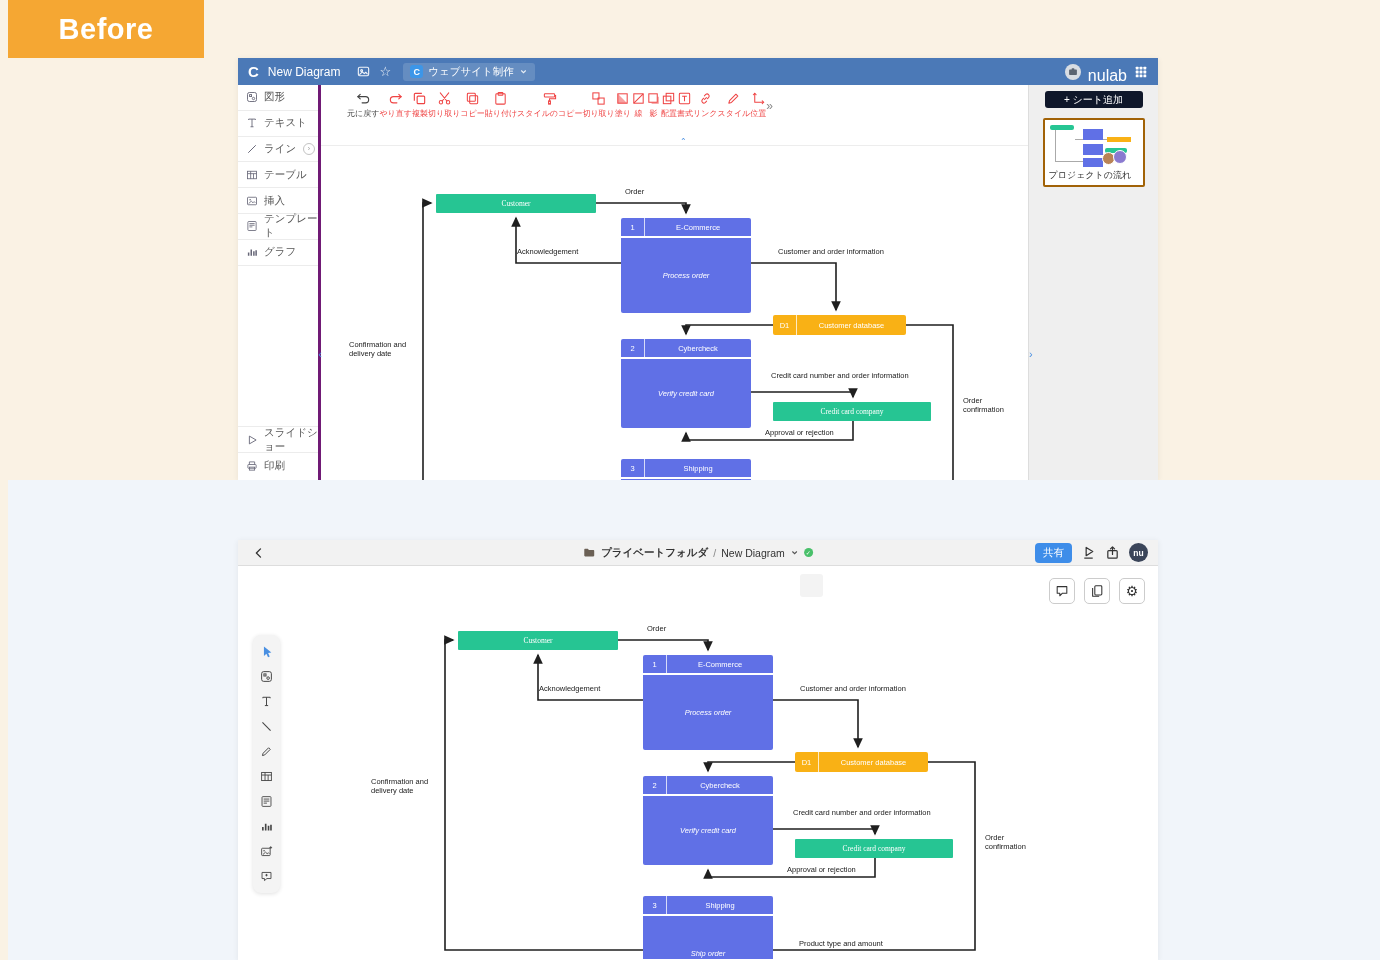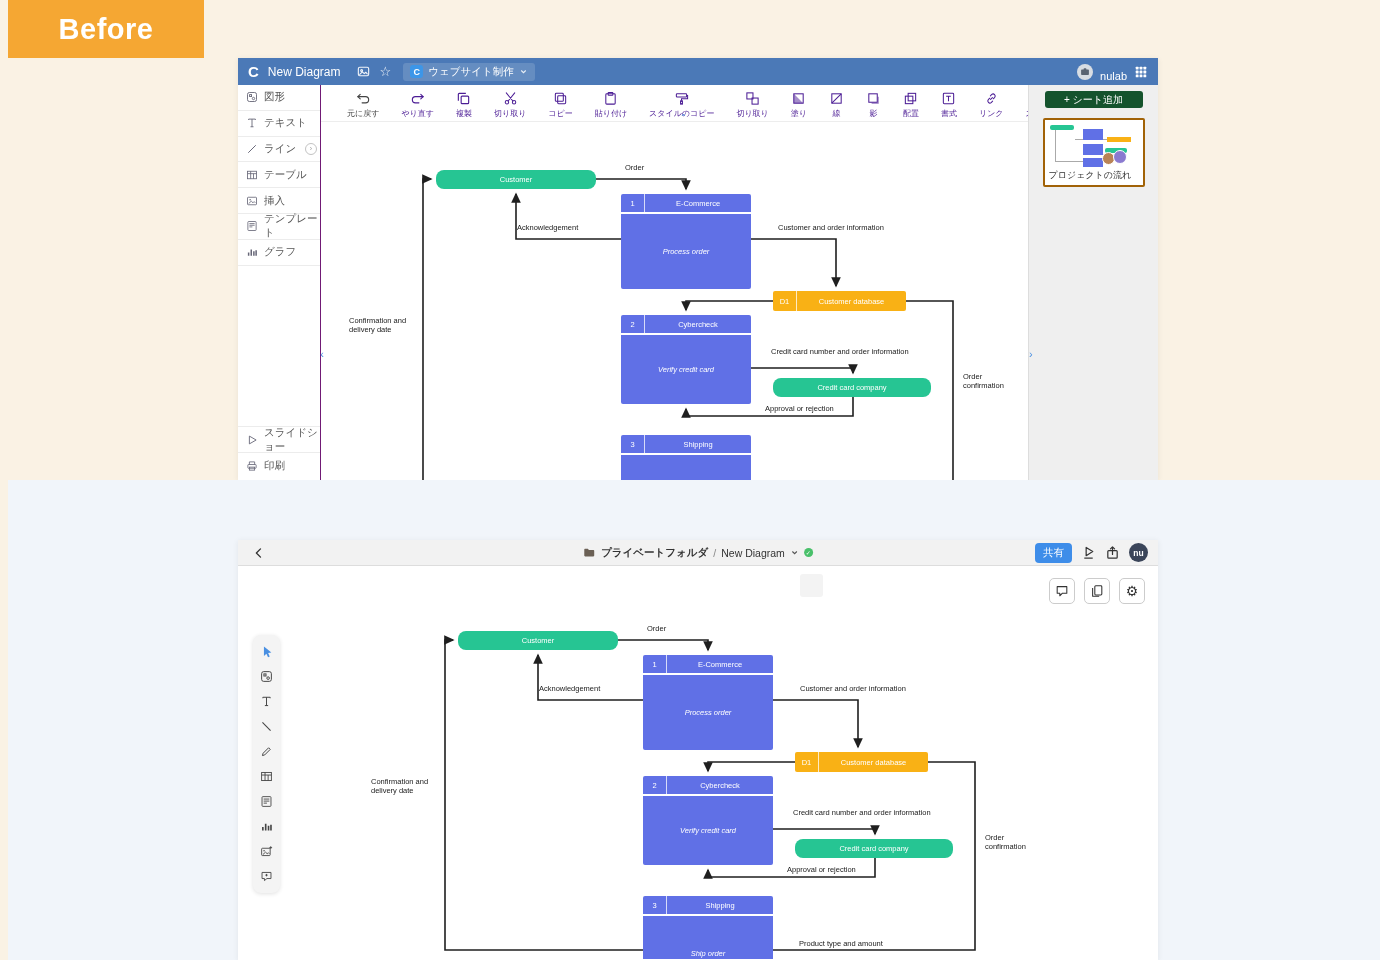--- a/index.html
+++ b/index.html
@@ -18,46 +18,46 @@
 
 .b-header { height:27px; background:#4b79b7; display:flex; align-items:center; padding:0 10px; color:#fff; }
 .b-logo { font-weight:bold; font-size:15px; margin-right:9px; }
 .b-title { font-size:12px; margin-right:15px; }
 .b-hicon { margin-right:9px; display:flex; align-items:center; opacity:.92; }
 .b-star { font-size:13px; line-height:1; }
 .b-tab { display:flex; align-items:center; gap:5px; background:rgba(255,255,255,.15); border-radius:3px; padding:2px 7px; font-size:10.5px; margin-left:3px; cursor:pointer; }
 .b-tab-badge { background:#3c96e8; color:#fff; font-weight:bold; font-size:9px; width:13px; height:13px; border-radius:3px; display:flex; align-items:center; justify-content:center; }
 .b-right { margin-left:auto; display:flex; align-items:center; gap:7px; }
 .b-avatar { width:16px; height:16px; border-radius:50%; background:#d8dde3; display:flex; align-items:center; justify-content:center; overflow:hidden; }
-.b-user { font-size:11px;margin-top:8px; }
+.b-user { font-size:16px;margin-top:8px; }
 
 .b-body { display:flex; height:395px; }
 
-.b-sidebar { width:83px; border-right:1px solid #701a75; position:relative; background:#fff; flex:none; }
+.b-sidebar { width:83px; border-right:3px solid #701a75; position:relative; background:#fff; flex:none; }
 .sb-item { height:25.8px; display:flex; align-items:center; gap:6px; padding-left:8px; border-bottom:1px solid #ececec; font-size:10.5px; color:#555; cursor:pointer; }
 .sb-item .ic { color:#667; flex:none; }
 .sb-chevcircle { width:12px; height:12px; border:1px solid #c3c3c3; border-radius:50%; margin-left:auto; margin-right:3px; font-size:7px; color:#999; display:flex; align-items:center; justify-content:center; }
 .sb-bottom { position:absolute; left:0; right:0; bottom:2px; }
 .sb-bottom .sb-item { border-bottom:none; border-top:1px solid #ececec; }
 .sb-collapse { position:absolute; right:-4px; top:263px; color:#4a90e2; font-size:11px; z-index:3; }
 
 
 .b-main { width:707px; display:flex; flex-direction:column; flex:none; }
-.b-toolbar { height:37px; display:flex; align-items:flex-start; gap:22px; padding:6px 0 0 26px; border-bottom:1px solid #ededed; position:relative; }
-.tb-item { display:flex; flex-direction:column; align-items:center; gap:2px; color:#4c1d95; cursor:pointer; }
+.b-toolbar { height:61px; display:flex; align-items:flex-start; gap:0; padding:6px 0 0 26px; border-bottom:1px solid #ededed; position:relative; }
+.tb-item { display:flex; flex-direction:column; align-items:center; gap:2px; color:#ef4444; cursor:pointer; }
 .tb-item.enabled { color:#444; }
 .tb-lb { font-size:8px; white-space:nowrap; }
 .tb-more { color:#888; font-size:12px; margin-top:8px; cursor:pointer; }
 .tb-caret { position:absolute; left:359px; bottom:-1px; color:#4a90e2; font-size:8px; }
 .b-canvas { flex:1; position:relative; overflow:hidden; background:#fff; }
 
 
 .b-sheets { width:130px; background:#efefef; border-left:1px solid #ddd; padding-top:6px; position:relative; flex:none; }
 .sheets-collapse { position:absolute; left:0px; top:263px; color:#4a90e2; font-size:11px; }
-.sheet-add { width:98px; height:17px; margin:0 auto 10px; background:#14532d; color:#fff; font-size:10px; border-radius:3px; display:flex; align-items:center; justify-content:center; cursor:pointer; }
+.sheet-add { width:98px; height:17px; margin:0 auto 10px; background:#0f172a; color:#fff; font-size:10px; border-radius:3px; display:flex; align-items:center; justify-content:center; cursor:pointer; }
 .thumb { width:102px; margin:0 auto 8px; background:#fff; border:1px solid #d8d8d8; border-radius:2px; padding:2px 2px 1px; cursor:pointer; }
 .thumb.selected { border:2px solid #a16207; }
 .thumb-art { height:46px; position:relative; overflow:hidden; }
 .thumb-label { font-size:9px; color:#333; padding:1px 2px 2px; white-space:nowrap; overflow:hidden; }
 .ta { position:absolute; }
 .ta-line { background:#aaa; }
 .ta-av { border-radius:50%; border:1px solid #fff; }
 .ta-box { border:1px solid #c2c2c2; background:#fff; }
 
 
@@ -85,21 +85,21 @@
 .fm-after { left:125px; top:54px; }
 .flow svg { position:absolute; left:0; top:0; }
 .fnode { position:absolute; color:#fff; font-size:7.5px; display:flex; flex-direction:column; border-radius:2px; cursor:pointer; }
 .proc { background:#6070e6; }
 .fdb  { background:#f9b115; }
 .fnode-head { height:20px; display:flex; border-bottom:2px solid #fff; flex:none; }
 .fdb .fnode-head { border-bottom:none; height:100%; }
 .fnode-num { width:24px; display:flex; align-items:center; justify-content:center; border-right:1px solid rgba(255,255,255,.75); flex:none; }
 .fnode-title { flex:1; display:flex; align-items:center; justify-content:center; }
 .fnode-body { flex:1; display:flex; align-items:center; justify-content:center;font-style:italic; }
-.fpill { position:absolute; background:#26c593; border-radius:8px; display:flex; align-items:center; justify-content:center; color:#fff; font-size:7.5px; cursor:pointer; }
+.fpill { position:absolute; background:#26c593; border-radius:1px; display:flex; align-items:center; justify-content:center; color:#fff; font-size:7.5px; cursor:pointer;font-family:Liberation Serif, serif; }
 .flabel { position:absolute; font-size:7.5px; color:#1a1a1a; white-space:nowrap; cursor:pointer; }
 .flabel.wrap { white-space:normal; line-height:1.25; }
 .ic { display:block; }
 </style>
 </head>
 <body>
 
 <div>
 
   <section class="sec sec-before">

